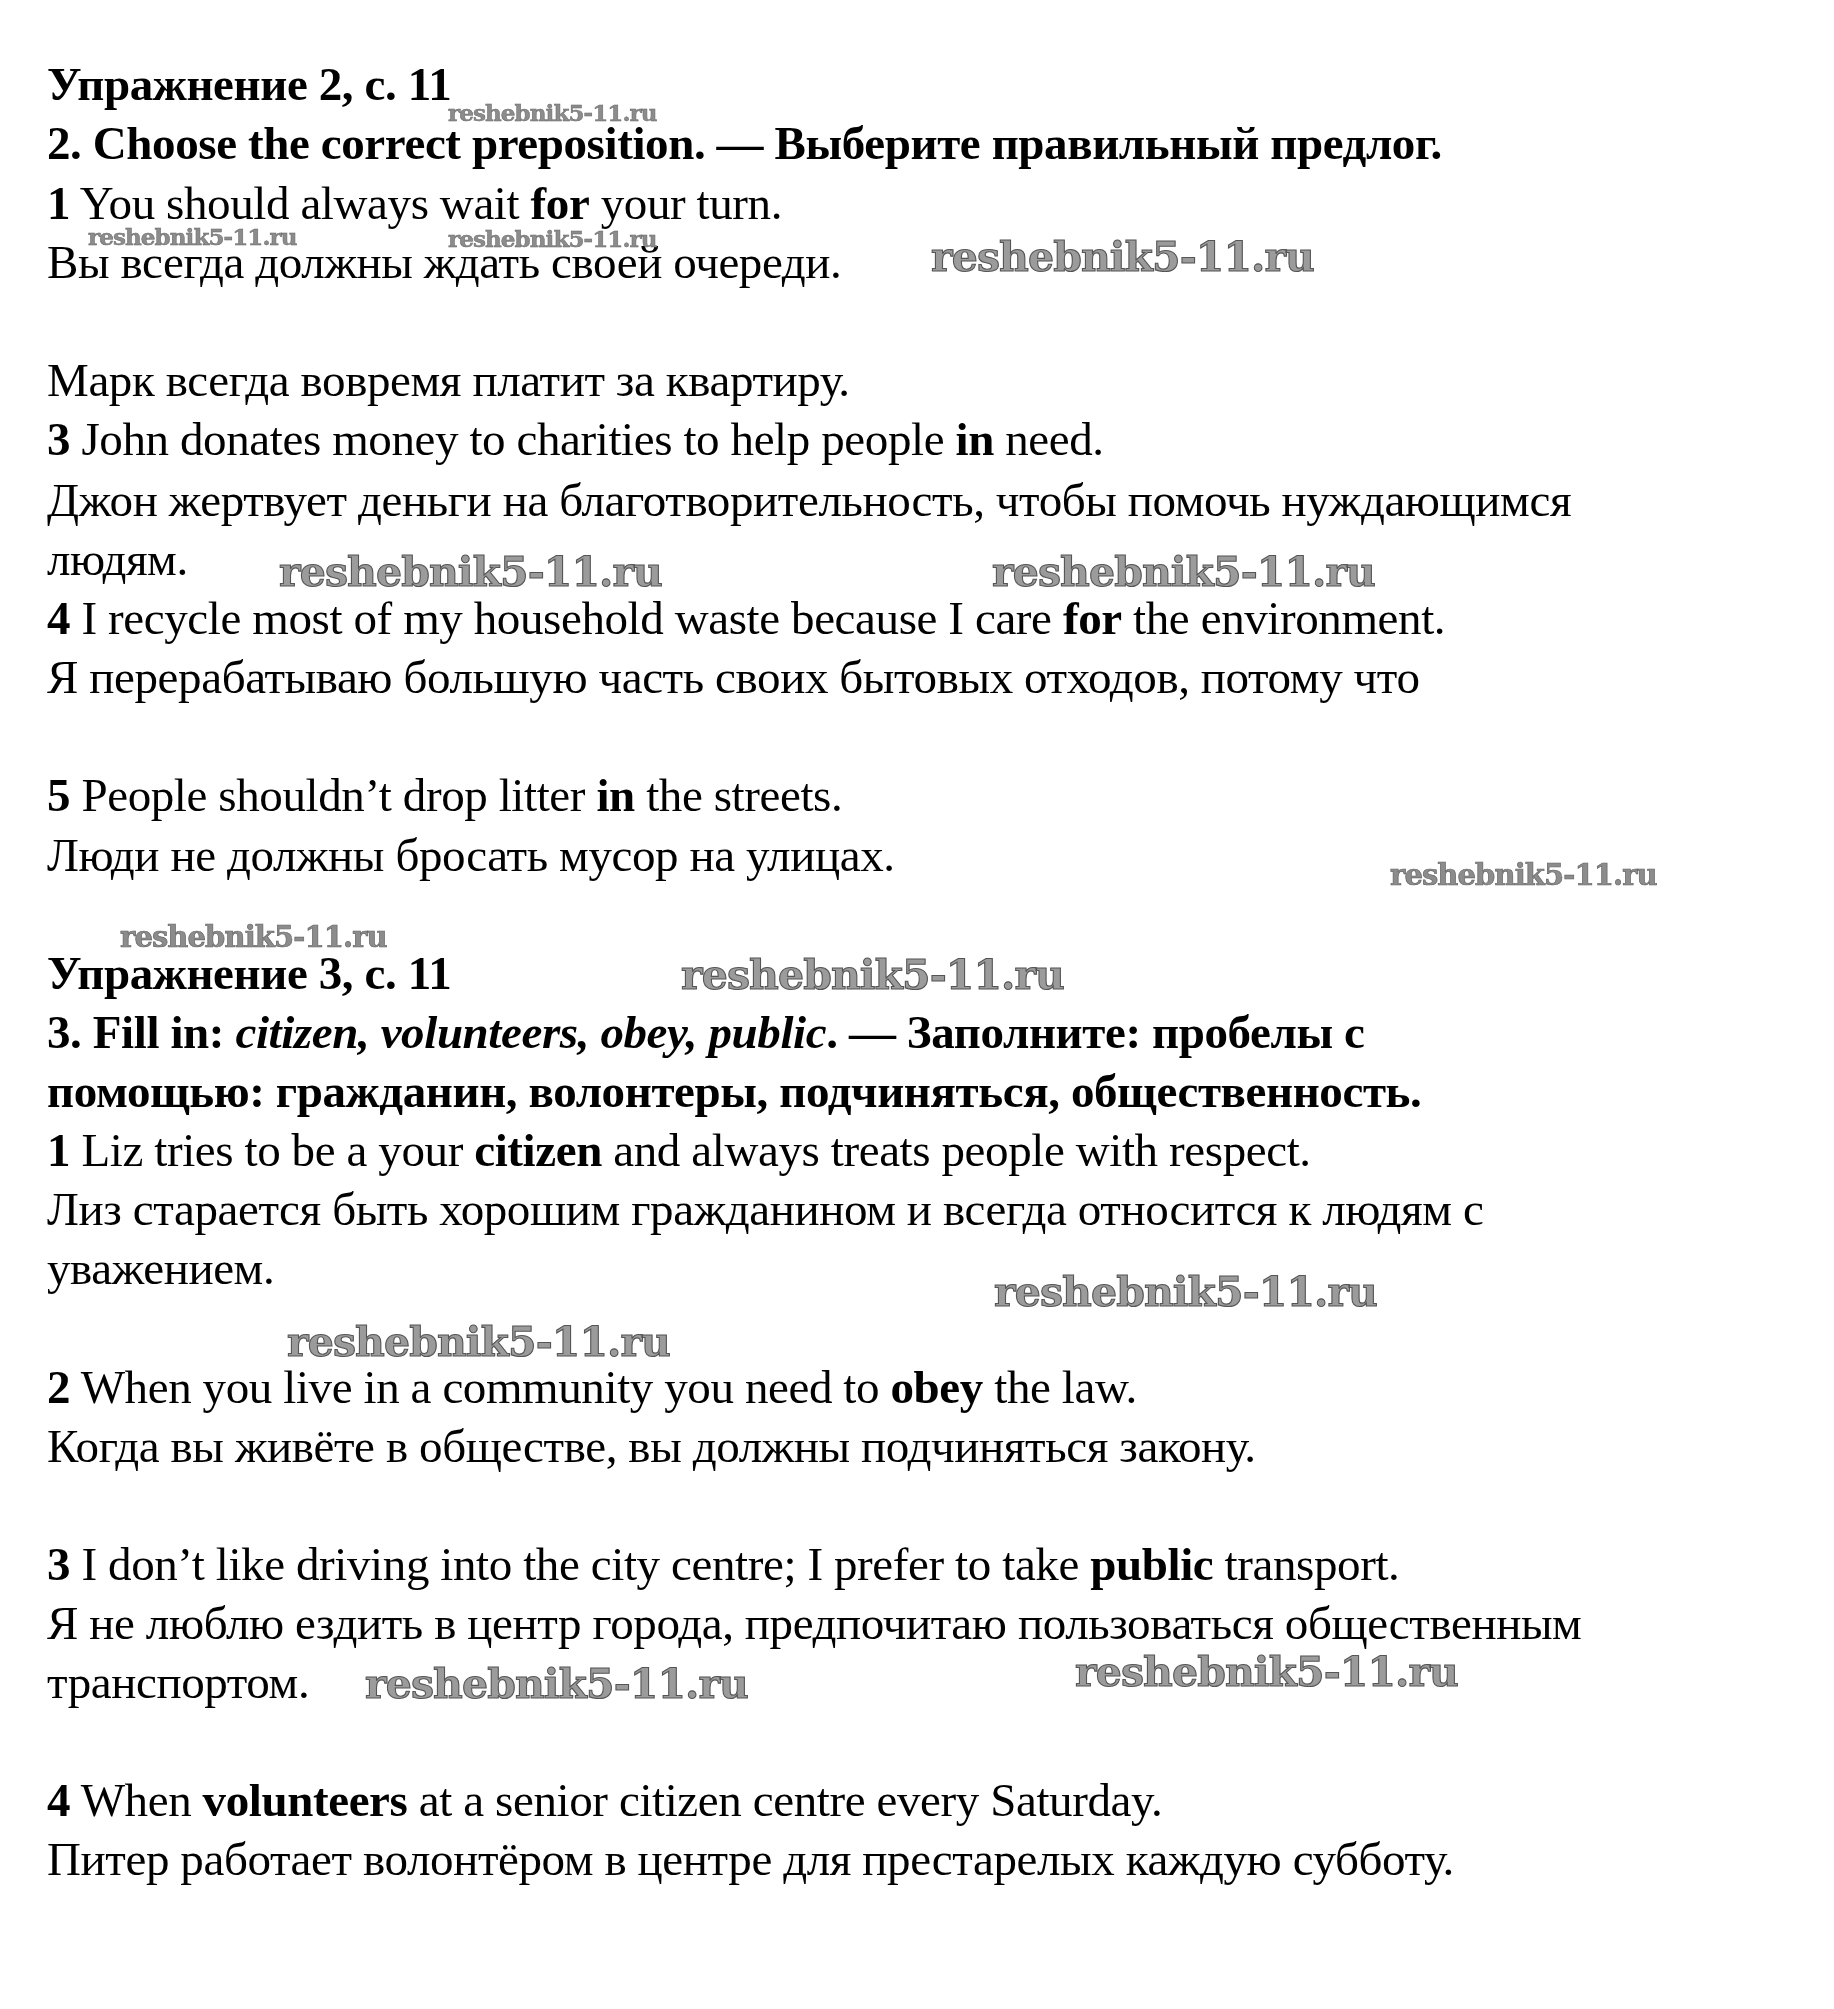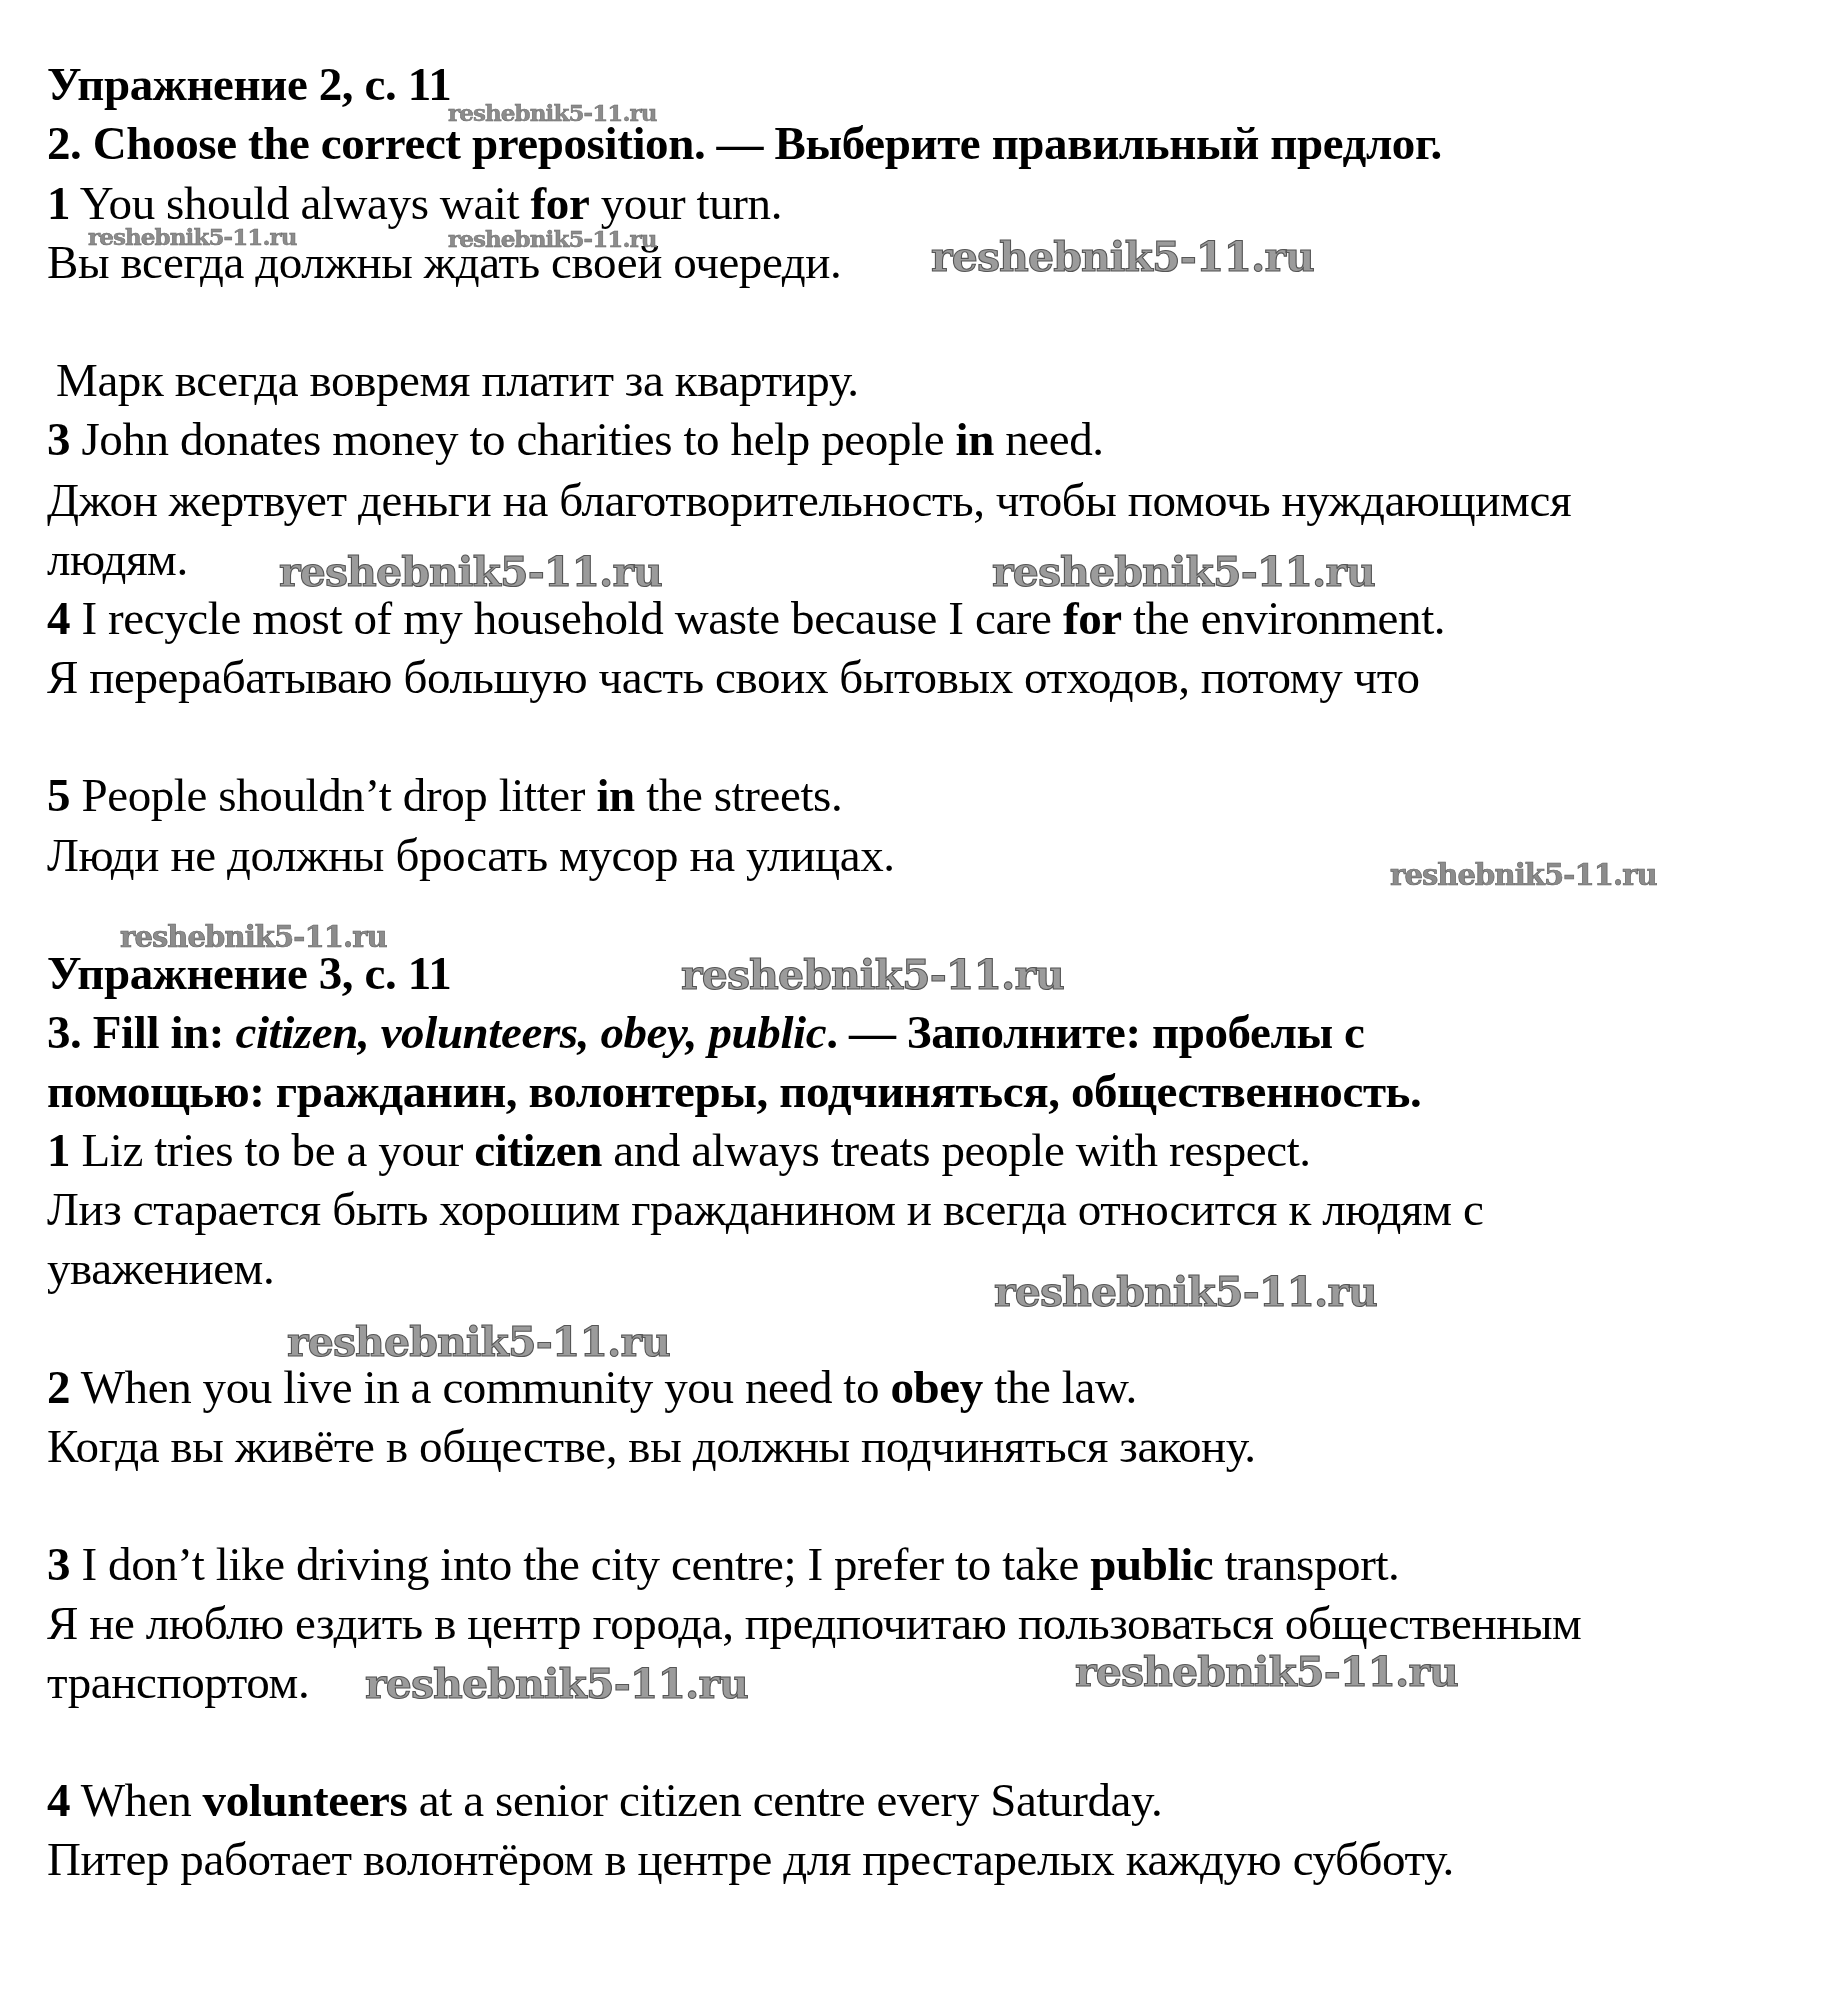--- a/index.html
+++ b/index.html
@@ -28,21 +28,21 @@
 <body>
 
 <div class="page">
 
   <div class="line heading" style="top:57px;">Упражнение 2, с. 11</div>
   <div class="line heading" style="top:116px;">2. Choose the correct preposition. — Выберите правильный предлог.</div>
 
   <div class="line" style="top:176px;"><b>1</b> <span>You should always wait </span><b>for</b><span> your turn.</span></div>
   <div class="line" style="top:235px;">Вы всегда должны ждать своей очереди.</div>
 
-  <div class="line" style="top:353px;margin-left:9px;">Марк всегда вовремя платит за квартиру.</div>
+  <div class="line" style="top:353px;">Марк всегда вовремя платит за квартиру.</div>
 
   <div class="line" style="top:412px;"><b>3</b> <span>John donates money to charities to help people </span><b>in</b><span> need.</span></div>
   <div class="line" style="top:473px;">Джон жертвует деньги на благотворительность, чтобы помочь нуждающимся</div>
   <div class="line" style="top:532px;">людям.</div>
 
   <div class="line" style="top:591px;"><b>4</b> <span>I recycle most of my household waste because I care </span><b>for</b><span> the environment.</span></div>
   <div class="line" style="top:650px;">Я перерабатываю большую часть своих бытовых отходов, потому что</div>
 
   <div class="line" style="top:768px;"><b>5</b> <span>People shouldn’t drop litter </span><b>in</b><span> the streets.</span></div>
   <div class="line" style="top:828px;">Люди не должны бросать мусор на улицах.</div>

